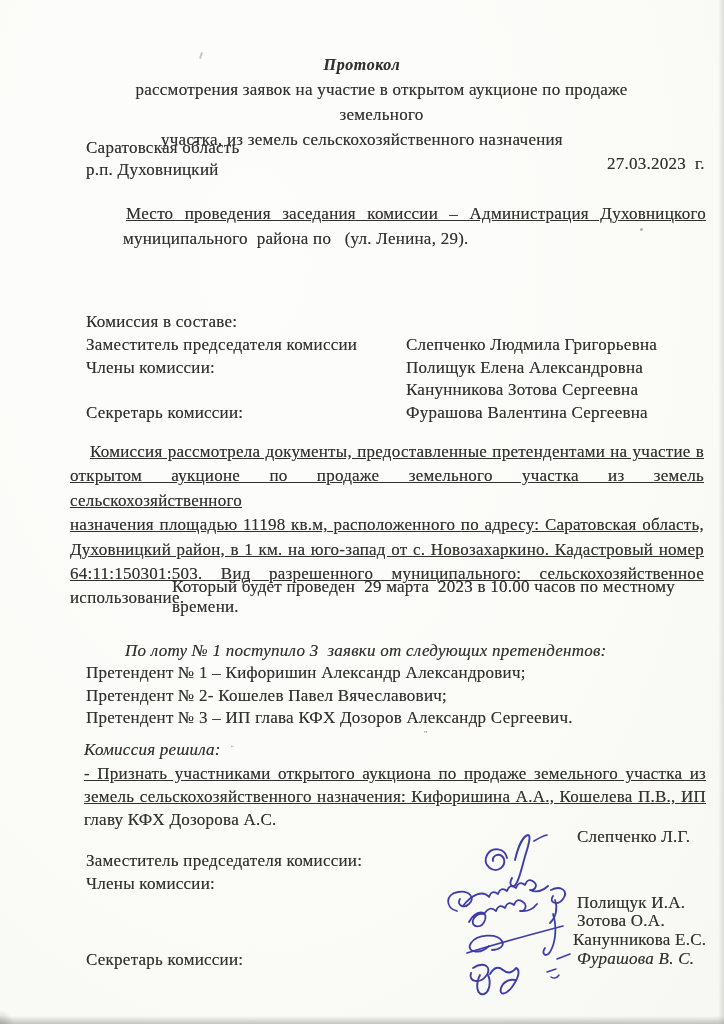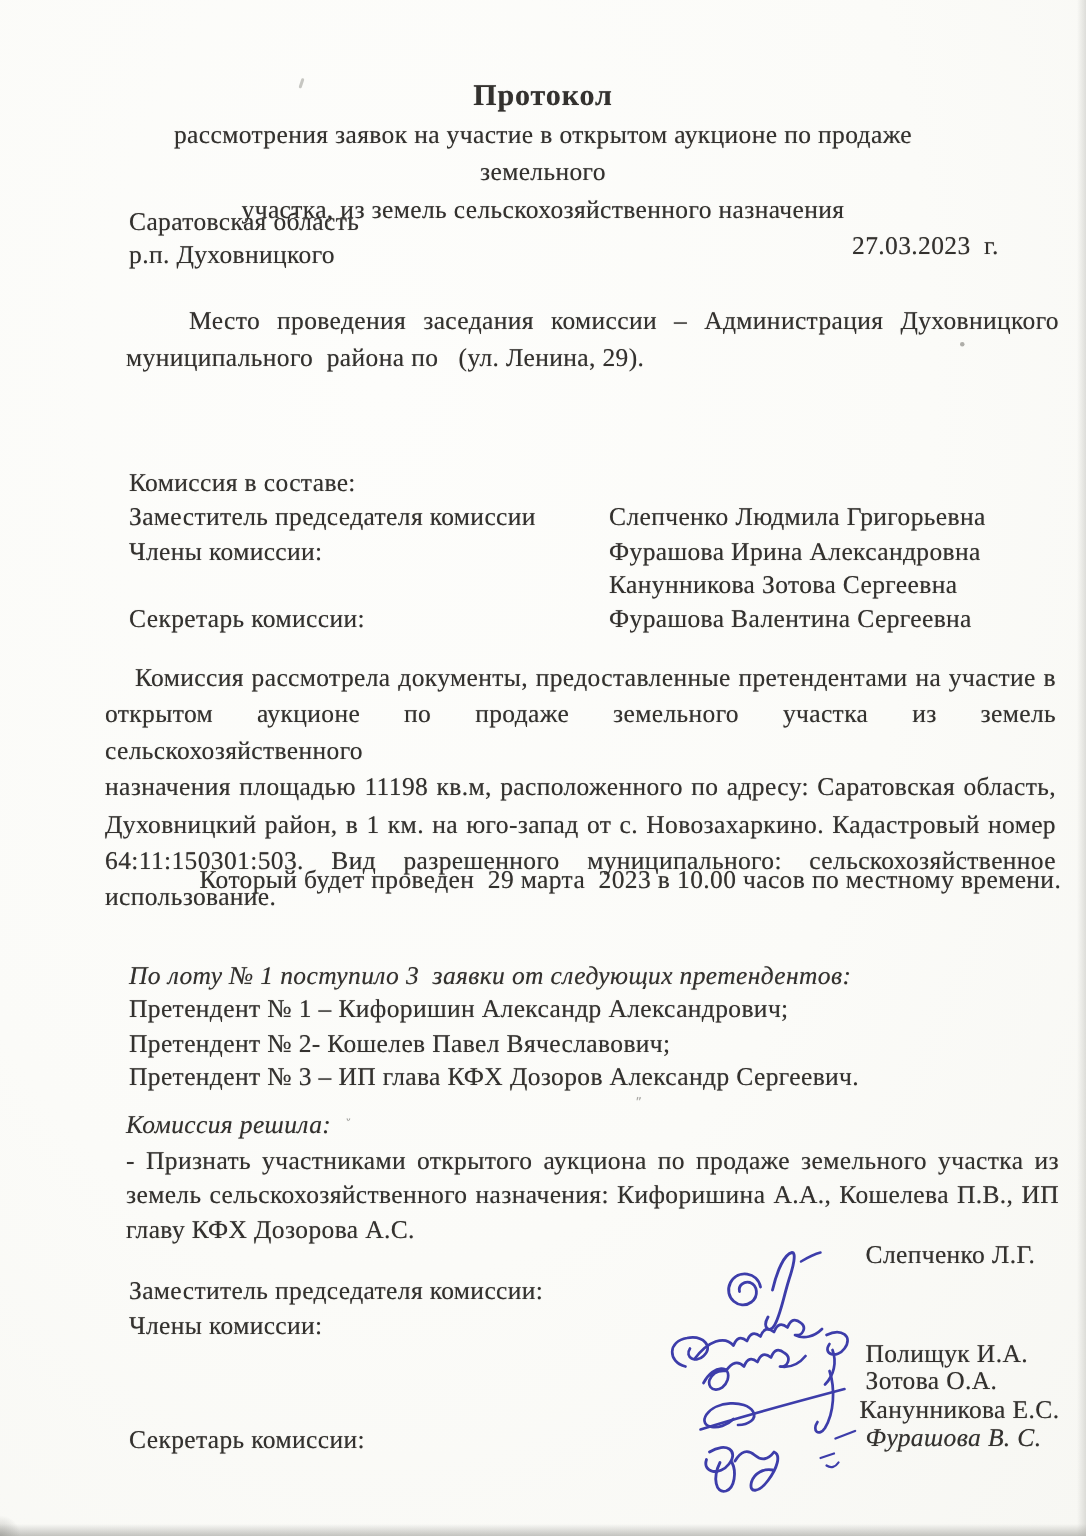--- a/index.html
+++ b/index.html
@@ -10,29 +10,29 @@
   }
   .page{
     position:absolute;inset:0;
     background:
       radial-gradient(ellipse at 35% 25%, #fdfdfb 0%, #fbfbf8 55%, #f7f7f3 100%);
     color:var(--ink,#33312e);
     font-size:17px;letter-spacing:0.25px;
     text-shadow:0 0 0.5px rgba(46,44,41,0.55);
   }
   .abs{position:absolute;}
-  .just{display:block;text-align:justify;text-align-last:justify;}
+  .just{display:block;text-align:justify;text-align-last:justify;text-decoration:underline;}
   .ln{display:block;}
-  .prewrap{white-space:pre-wrap;}
+  .prewrap{white-space:pre-wrap;margin-left:39px;}
   .center{text-align:center;}
   .bold{font-weight:700;}
   .italic{font-style:italic;}
 
   .title-block{left:80px;top:52px;width:564px;line-height:25px;}
-  .doc-title{font-size:20px;letter-spacing:0.6px;}
+  .doc-title{font-size:16px;letter-spacing:0.6px;font-style:italic;}
   .place-region{left:86px;top:138px;}
   .place-settlement{left:86px;top:160px;}
   .date-line{left:568px;top:154px;}
 
   .venue{left:84px;top:202px;width:622px;line-height:24.5px;}
   .venue .first{text-indent:42px;}
 
   .commission{left:86px;top:263px;width:600px;line-height:22.4px;margin-top:48px;}
   .c-rows{margin-top:1px;}
   .c-row{display:flex;height:22.4px;}
@@ -74,38 +74,38 @@
 
 <div class="page">
 
   <div class="abs title-block center">
     <span class="ln bold doc-title">Протокол</span>
     <span class="ln prewrap">рассмотрения заявок на участие в открытом аукционе по продаже   земельного</span>
     <span class="ln">участка, из земель сельскохозяйственного назначения</span>
   </div>
 
   <div class="abs place-region">Саратовская область</div>
-  <div class="abs place-settlement">р.п. Духовницкого</div>
+  <div class="abs place-settlement">р.п. Духовницкий</div>
   <div class="abs date-line prewrap">27.03.2023  г.</div>
 
   <div class="abs venue">
     <span class="just first">Место проведения заседания комиссии – Администрация Духовницкого</span>
     <span class="ln prewrap">муниципального  района по   (ул. Ленина, 29).</span>
   </div>
 
   <div class="abs commission">
     <span class="ln">Комиссия в составе:</span>
     <div class="c-rows">
       <div class="c-row">
         <span class="c-role">Заместитель председателя комиссии</span>
         <span class="c-name">Слепченко Людмила Григорьевна</span>
       </div>
       <div class="c-row">
         <span class="c-role">Члены комиссии:</span>
-        <span class="c-name">Фурашова Ирина Александровна</span>
+        <span class="c-name">Полищук Елена Александровна</span>
       </div>
       <div class="c-row">
         <span class="c-role"></span>
         <span class="c-name">Канунникова Зотова Сергеевна</span>
       </div>
       <div class="c-row">
         <span class="c-role">Секретарь комиссии:</span>
         <span class="c-name">Фурашова Валентина Сергеевна</span>
       </div>
     </div>

